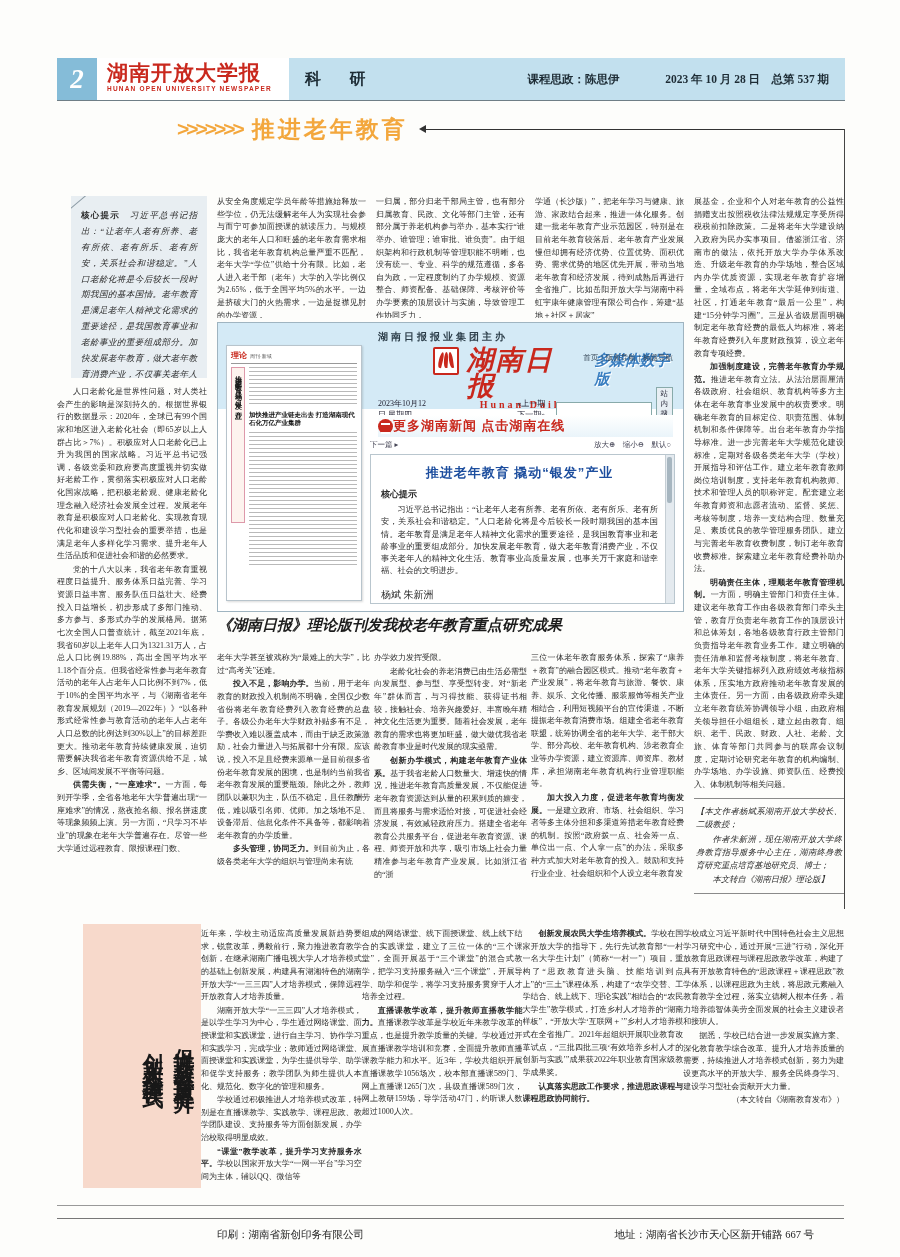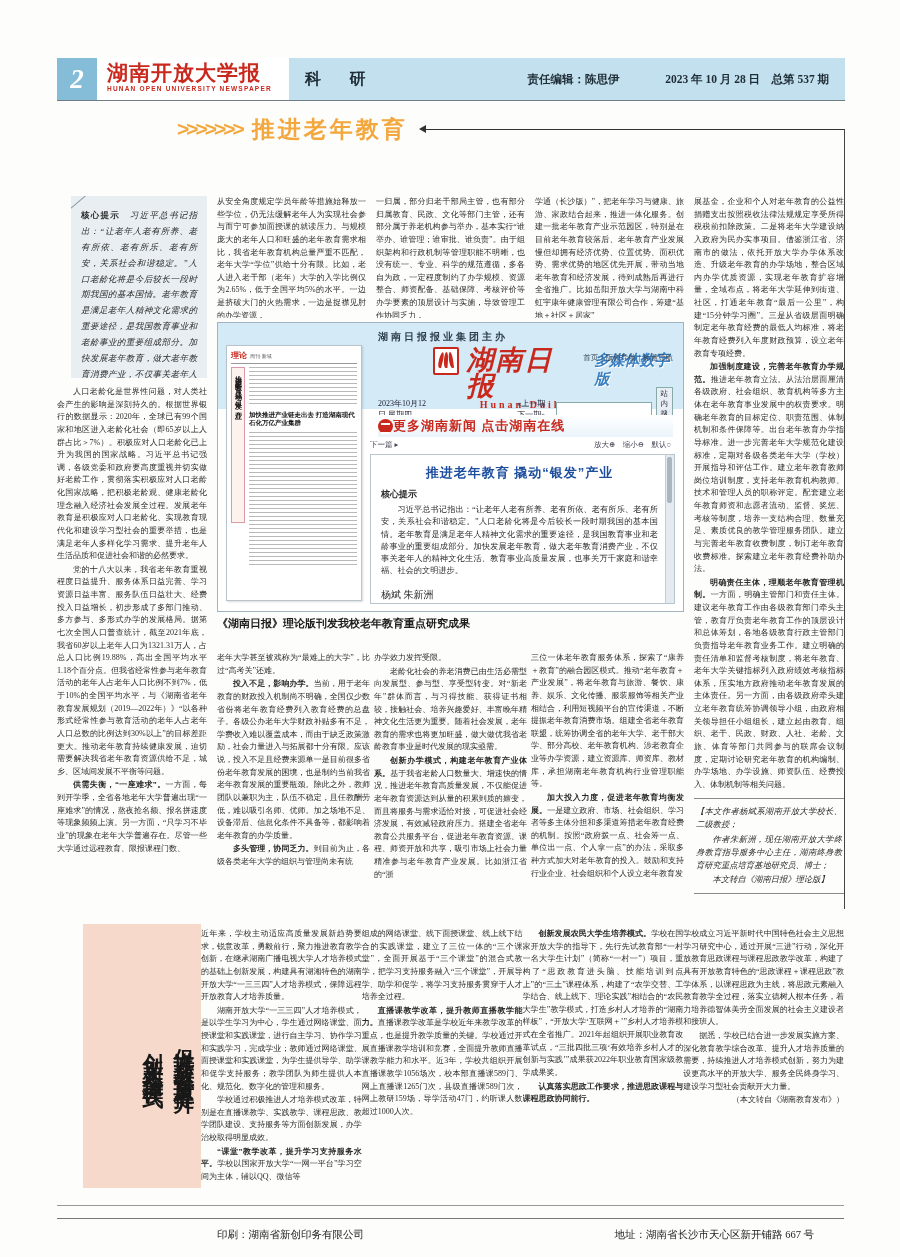--- a/index.html
+++ b/index.html
@@ -87,21 +87,21 @@
   .t-head{display:flex;align-items:baseline;border-bottom:1px solid #999;padding-bottom:2px;}
   .t-kicker{color:#c9281d;font-weight:bold;font-size:8px;}
   .t-kicker-suf{font-size:5px;color:#555;margin-left:3px;}
   .t-body{display:flex;gap:4px;margin-top:3px;height:200px;}
   .t-vert{writing-mode:vertical-rl;font-size:7px;font-weight:bold;color:#1a1a1a;background:#fdf3ee;border:1px solid #d9a;padding:2px 1px;height:150px;letter-spacing:2px;}
   .t-colwrap{flex:1;display:flex;flex-direction:column;gap:4px;}
   .t-headline{font-size:6.5px;font-weight:bold;line-height:1.3;color:#111;}
   .hatch{flex:1;background:repeating-linear-gradient(#b9b9b9 0 1px,transparent 1px 4px);}
   .hatch.short{height:40px;flex:none;}
 
-  .caption{height:16px;font-size:11px;font-weight:bold;padding-top:4px;color:#1c1c1c;}
+  .caption{height:16px;font-size:15px;font-weight:bold;font-style:italic;padding-top:4px;color:#1c1c1c;}
 
   
   .bottom{position:absolute;left:57px;right:56px;top:924px;height:282px;display:flex;border-bottom:1px solid #999;box-sizing:border-box;padding-bottom:6px;}
   .btitle{width:118px;height:264px;background:#f7d9cb;margin-left:26px;writing-mode:vertical-rl;text-align:center;padding:4px 6px;box-sizing:border-box;flex:none;}
   .btitle div{font-family:"Liberation Sans",sans-serif;font-weight:bold;font-size:21px;letter-spacing:5px;color:#181818;line-height:1;margin-left:10px;}
   .bcol{flex:1;overflow:hidden;padding-top:4px;}
 
   
   .footer{position:absolute;left:57px;right:56px;top:1218px;border-top:1px solid #777;padding-top:9px;display:flex;font-size:10.5px;color:#1d1d1d;}
   .footer .print{margin-left:160px;}
@@ -113,21 +113,21 @@
 <div id="page">
 
   <div class="header">
     <div class="pnum">2</div>
     <div class="logo-wrap">
       <div class="logo-title">湖南开放大学报</div>
       <div class="logo-sub">HUNAN OPEN UNIVERSITY NEWSPAPER</div>
     </div>
     <div class="strip">
       <span class="section">科 研</span>
-      <span class="editor">责任编辑：陈思伊</span>
+      <span class="editor">课程思政：陈思伊</span>
       <span class="dateissue">2023 年 10 月 28 日　总第 537 期</span>
     </div>
   </div>
 
   <div class="headline-area">
     <div class="hl-row1">
       <span class="chevrons">&gt;&gt;&gt;&gt;&gt;&gt;&gt;</span>
       <span class="kicker">推进老年教育</span>
       <span class="arrowline"></span>
     </div>

